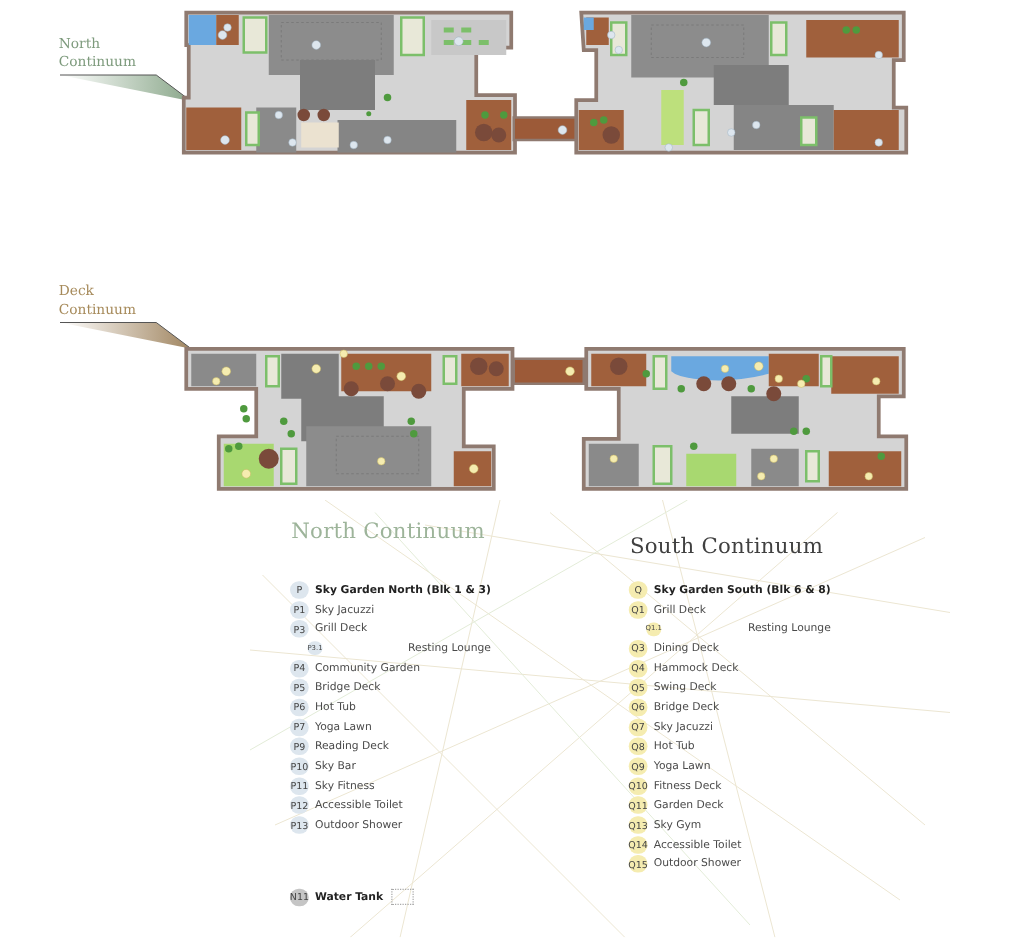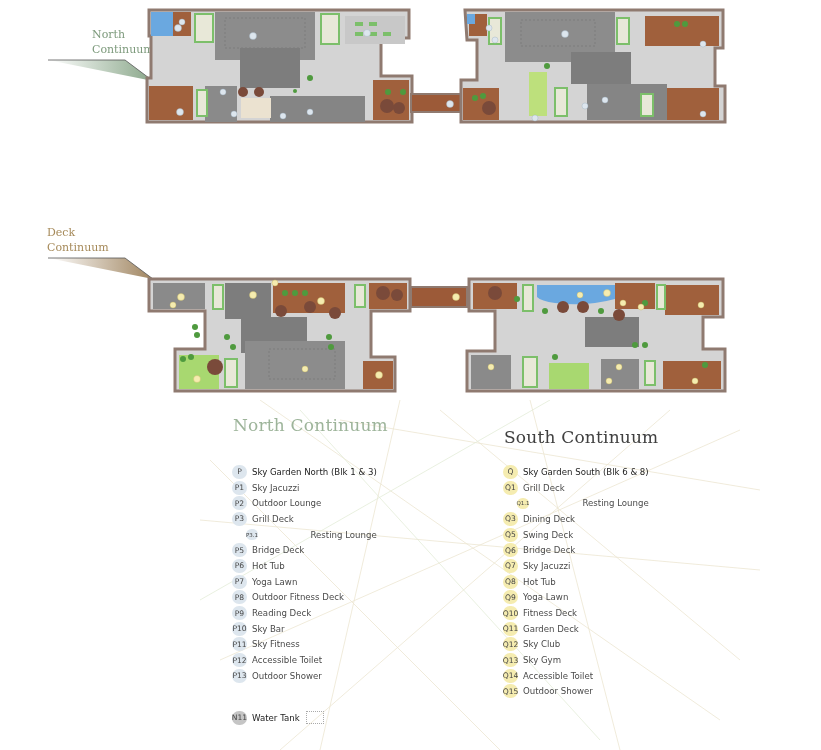--- a/index.html
+++ b/index.html
@@ -1,27 +1,27 @@
 <!DOCTYPE html>
 <html><head>
 <meta charset="utf-8">
 <style>
   html,body{margin:0;padding:0;background:#ffffff;}
   body{width:821px;height:750px;position:relative;overflow:hidden;font-family:"DejaVu Sans",sans-serif;}
   .abs{position:absolute;}
   .callout{font-family:"DejaVu Serif",serif;font-size:11px;line-height:15px;}
-  .callout.north{color:#7d9a7c;margin-left:45px;}
+  .callout.north{color:#7d9a7c;}
   .callout.south{color:#a68a5a;}
   .plan{position:absolute;}
   .legend-title{position:absolute;font-family:"DejaVu Serif",serif;font-size:17px;letter-spacing:0.2px;}
   .legend-title.north{color:#9db49a;}
   .legend-title.south{color:#404040;}
   .leg-list{position:absolute;margin:0;padding:0;list-style:none;}
   .leg-item{height:15.7px;display:flex;align-items:center;font-size:8.6px;color:#4a4a4a;white-space:nowrap;}
-  .leg-item.bold .label{color:#222;font-weight:normal;}
+  .leg-item.bold .label{color:#222;font-weight:bold;}
   .badge{display:inline-flex;align-items:center;justify-content:center;width:15px;height:14px;border-radius:7px;font-size:7.6px;color:#444;margin-right:5px;flex:0 0 auto;}
   .north .badge{background:#dde6ee;}
   .south .badge{background:#f5ecb0;}
   .leg-item.sub{padding-left:14px;justify-content:space-between;}
   .leg-item.sub .badge{width:12px;height:11px;font-size:5.5px;}
   .badge.grey{background:#c5c5c5 !important;}
   .tank-box{display:inline-block;width:16px;height:11px;border:1px dotted #aaa;margin-left:6px;}
 </style>
 </head>
 <body>
@@ -261,46 +261,42 @@
 <ul class="leg-list north" style="left:232px;top:464px;">
   <li class="leg-item bold">
       <span class="badge">P</span>
       <span class="label">Sky Garden North (Blk 1 &amp; 3)</span>
     </li>
   <li class="leg-item">
       <span class="badge">P1</span>
       <span class="label">Sky Jacuzzi</span>
     </li>
   <li class="leg-item">
-      <span class="badge">P2</span>
-      <span class="label">Outdoor Lounge</span>
-    </li>
-  <li class="leg-item">
       <span class="badge">P3</span>
       <span class="label">Grill Deck</span>
     </li>
   <li class="leg-item sub">
       <span class="badge">P3.1</span>
       <span class="label">Resting Lounge</span>
     </li>
   <li class="leg-item">
+      <span class="badge">P4</span>
+      <span class="label">Community Garden</span>
+    </li>
+  <li class="leg-item">
       <span class="badge">P5</span>
       <span class="label">Bridge Deck</span>
     </li>
   <li class="leg-item">
       <span class="badge">P6</span>
       <span class="label">Hot Tub</span>
     </li>
   <li class="leg-item">
       <span class="badge">P7</span>
       <span class="label">Yoga Lawn</span>
-    </li>
-  <li class="leg-item">
-      <span class="badge">P8</span>
-      <span class="label">Outdoor Fitness Deck</span>
     </li>
   <li class="leg-item">
       <span class="badge">P9</span>
       <span class="label">Reading Deck</span>
     </li>
   <li class="leg-item">
       <span class="badge">P10</span>
       <span class="label">Sky Bar</span>
     </li>
   <li class="leg-item">
@@ -336,20 +332,24 @@
     </li>
   <li class="leg-item sub">
       <span class="badge">Q1.1</span>
       <span class="label">Resting Lounge</span>
     </li>
   <li class="leg-item">
       <span class="badge">Q3</span>
       <span class="label">Dining Deck</span>
     </li>
   <li class="leg-item">
+      <span class="badge">Q4</span>
+      <span class="label">Hammock Deck</span>
+    </li>
+  <li class="leg-item">
       <span class="badge">Q5</span>
       <span class="label">Swing Deck</span>
     </li>
   <li class="leg-item">
       <span class="badge">Q6</span>
       <span class="label">Bridge Deck</span>
     </li>
   <li class="leg-item">
       <span class="badge">Q7</span>
       <span class="label">Sky Jacuzzi</span>
@@ -364,24 +364,20 @@
     </li>
   <li class="leg-item">
       <span class="badge">Q10</span>
       <span class="label">Fitness Deck</span>
     </li>
   <li class="leg-item">
       <span class="badge">Q11</span>
       <span class="label">Garden Deck</span>
     </li>
   <li class="leg-item">
-      <span class="badge">Q12</span>
-      <span class="label">Sky Club</span>
-    </li>
-  <li class="leg-item">
       <span class="badge">Q13</span>
       <span class="label">Sky Gym</span>
     </li>
   <li class="leg-item">
       <span class="badge">Q14</span>
       <span class="label">Accessible Toilet</span>
     </li>
   <li class="leg-item">
       <span class="badge">Q15</span>
       <span class="label">Outdoor Shower</span>

